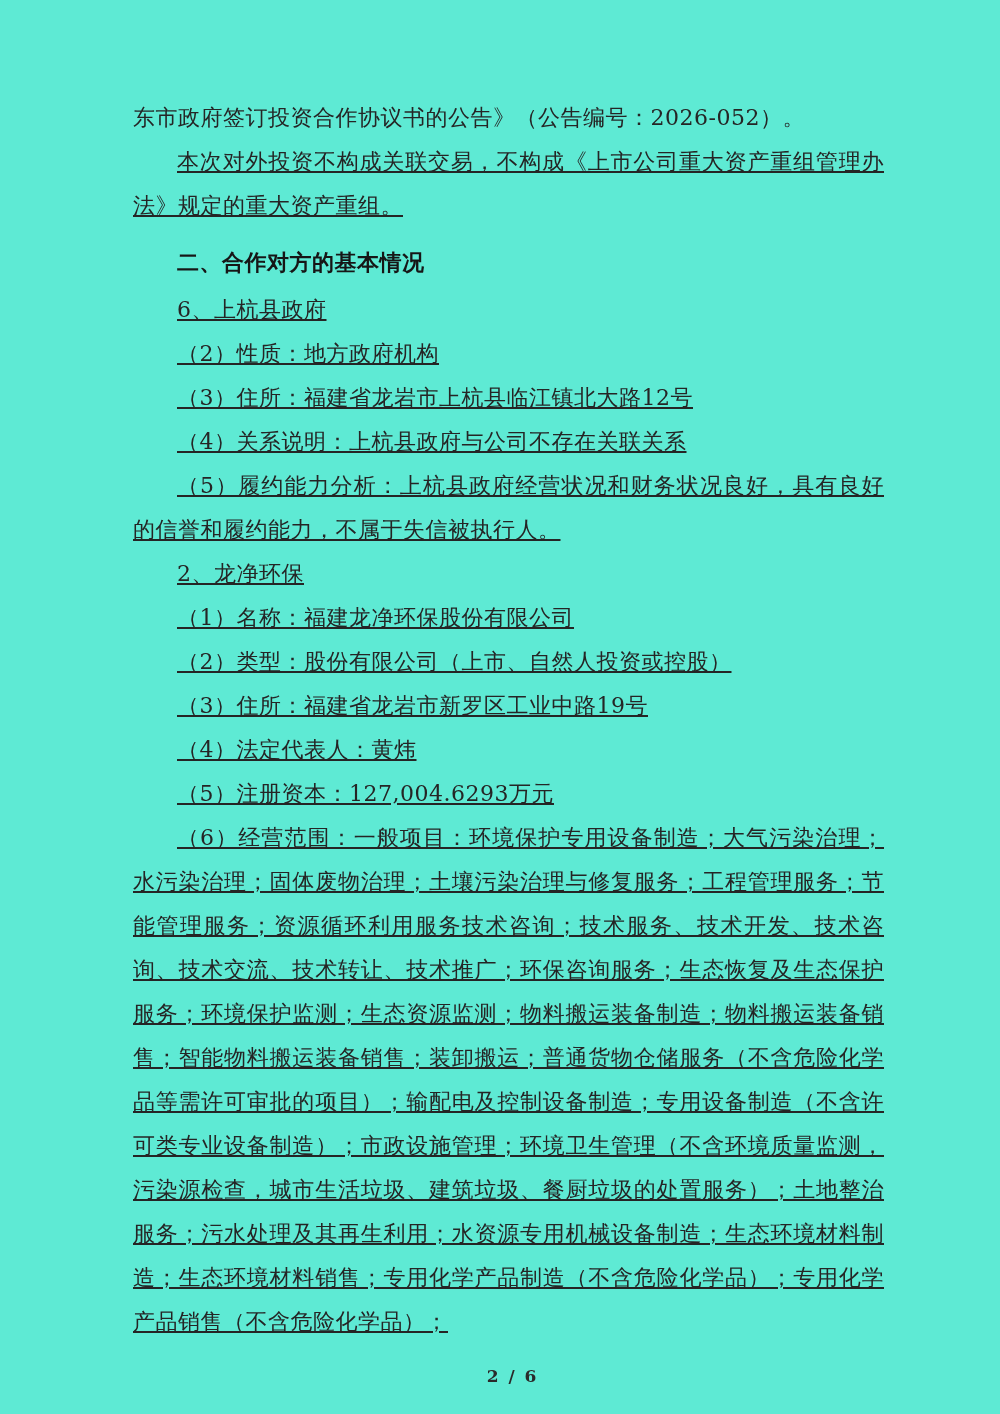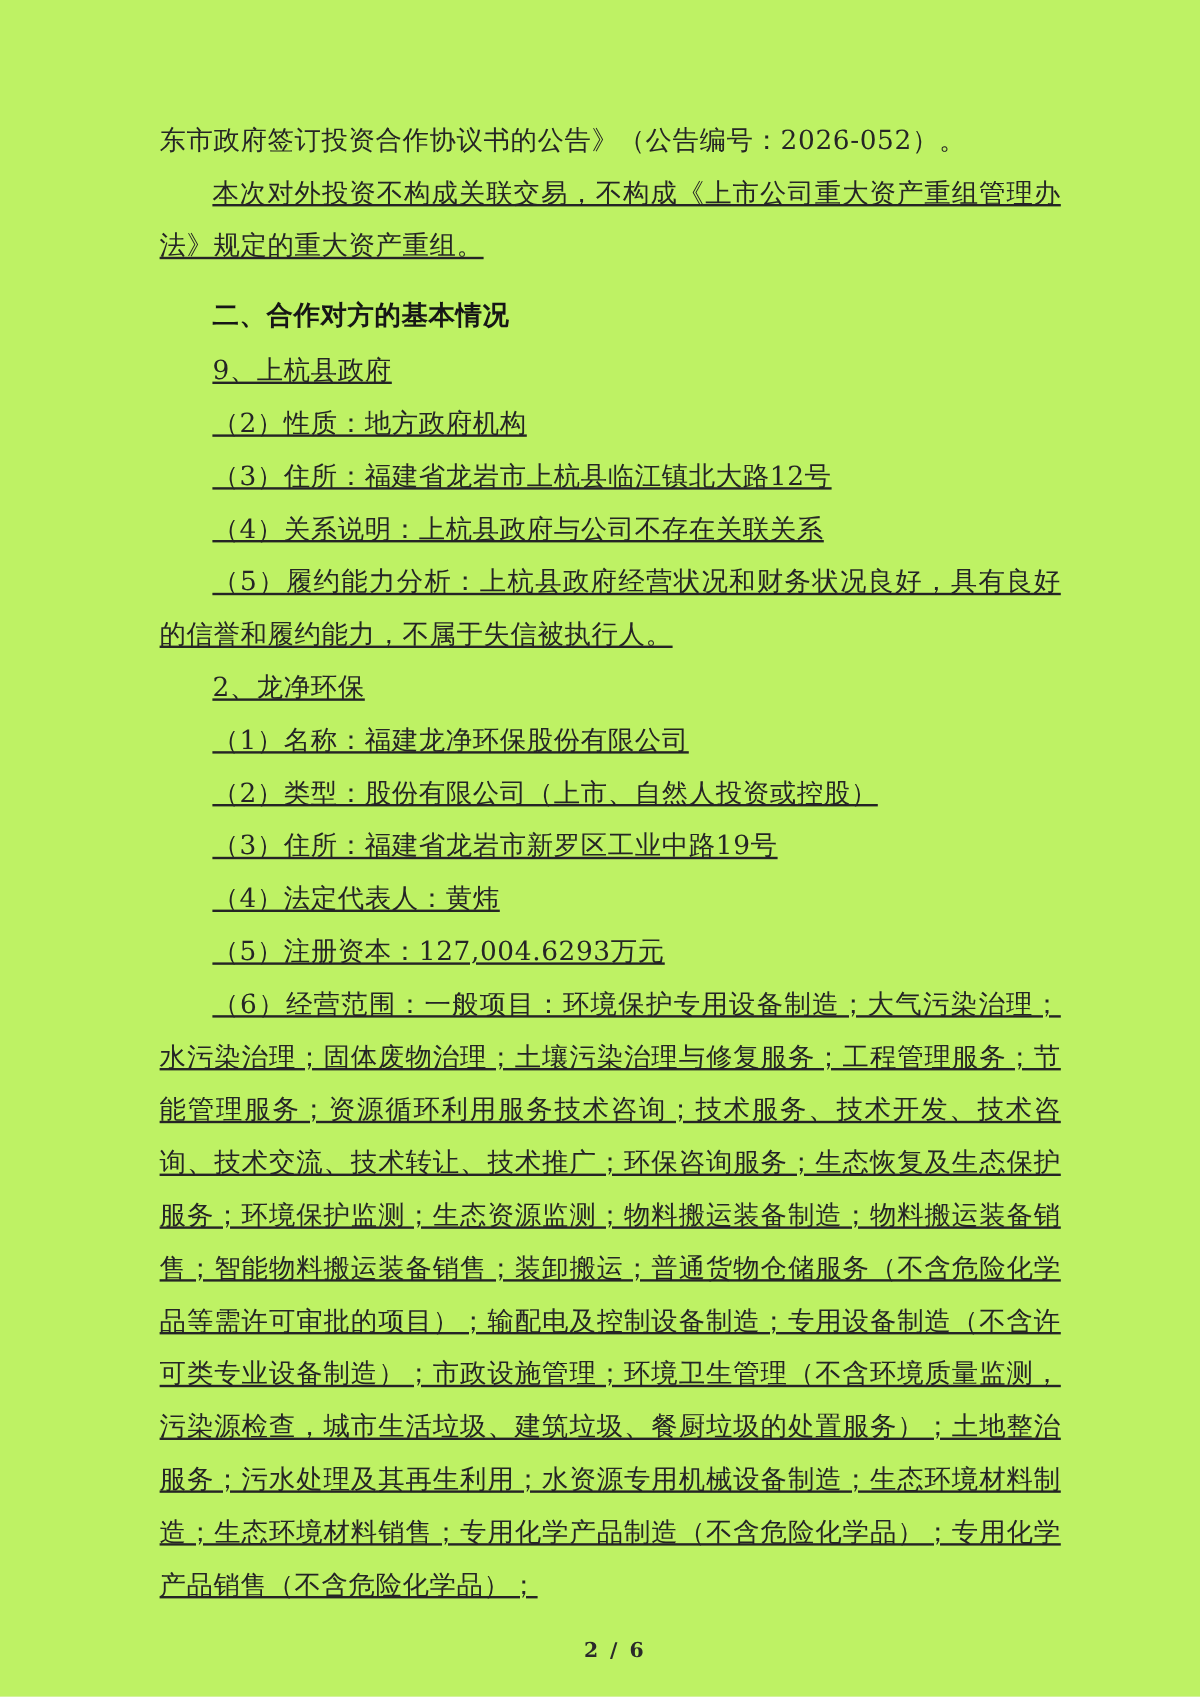--- a/index.html
+++ b/index.html
@@ -5,21 +5,21 @@
   html, body {
     margin: 0;
     padding: 0;
     background: #f4f4f4;
   }
   .page {
     position: relative;
     width: 1000px;
     height: 1414px;
     margin: 0 auto;
-    background: #bef264;
+    background: #5eead4;
     font-family: "DejaVu Serif", "Liberation Serif", serif;
     color: #252525;
     overflow: hidden;
   }
   .content {
     position: absolute;
     top: 96px;
     left: 133px;
     right: 116px;
     font-size: 22px;
@@ -61,21 +61,21 @@
   }
 </style>
 </head>
 <body>
 
 <div class="page">
   <div class="content">
     <p>东市政府签订投资合作协议书的公告》（公告编号：2026-052）。</p>
     <p class="indent">本次对外投资不构成关联交易，不构成《上市公司重大资产重组管理办法》规定的重大资产重组。</p>
     <h2 class="section-heading">二、合作对方的基本情况</h2>
-    <p class="indent">9、上杭县政府</p>
+    <p class="indent">6、上杭县政府</p>
     <p class="indent">（2）性质：地方政府机构</p>
     <p class="indent">（3）住所：福建省龙岩市上杭县临江镇北大路12号</p>
     <p class="indent">（4）关系说明：上杭县政府与公司不存在关联关系</p>
     <p class="indent">（5）履约能力分析：上杭县政府经营状况和财务状况良好，具有良好的信誉和履约能力，不属于失信被执行人。</p>
     <p class="indent">2、龙净环保</p>
     <p class="indent">（1）名称：福建龙净环保股份有限公司</p>
     <p class="indent">（2）类型：股份有限公司（上市、自然人投资或控股）</p>
     <p class="indent">（3）住所：福建省龙岩市新罗区工业中路19号</p>
     <p class="indent">（4）法定代表人：黄炜</p>
     <p class="indent">（5）注册资本：127,004.6293万元</p>

